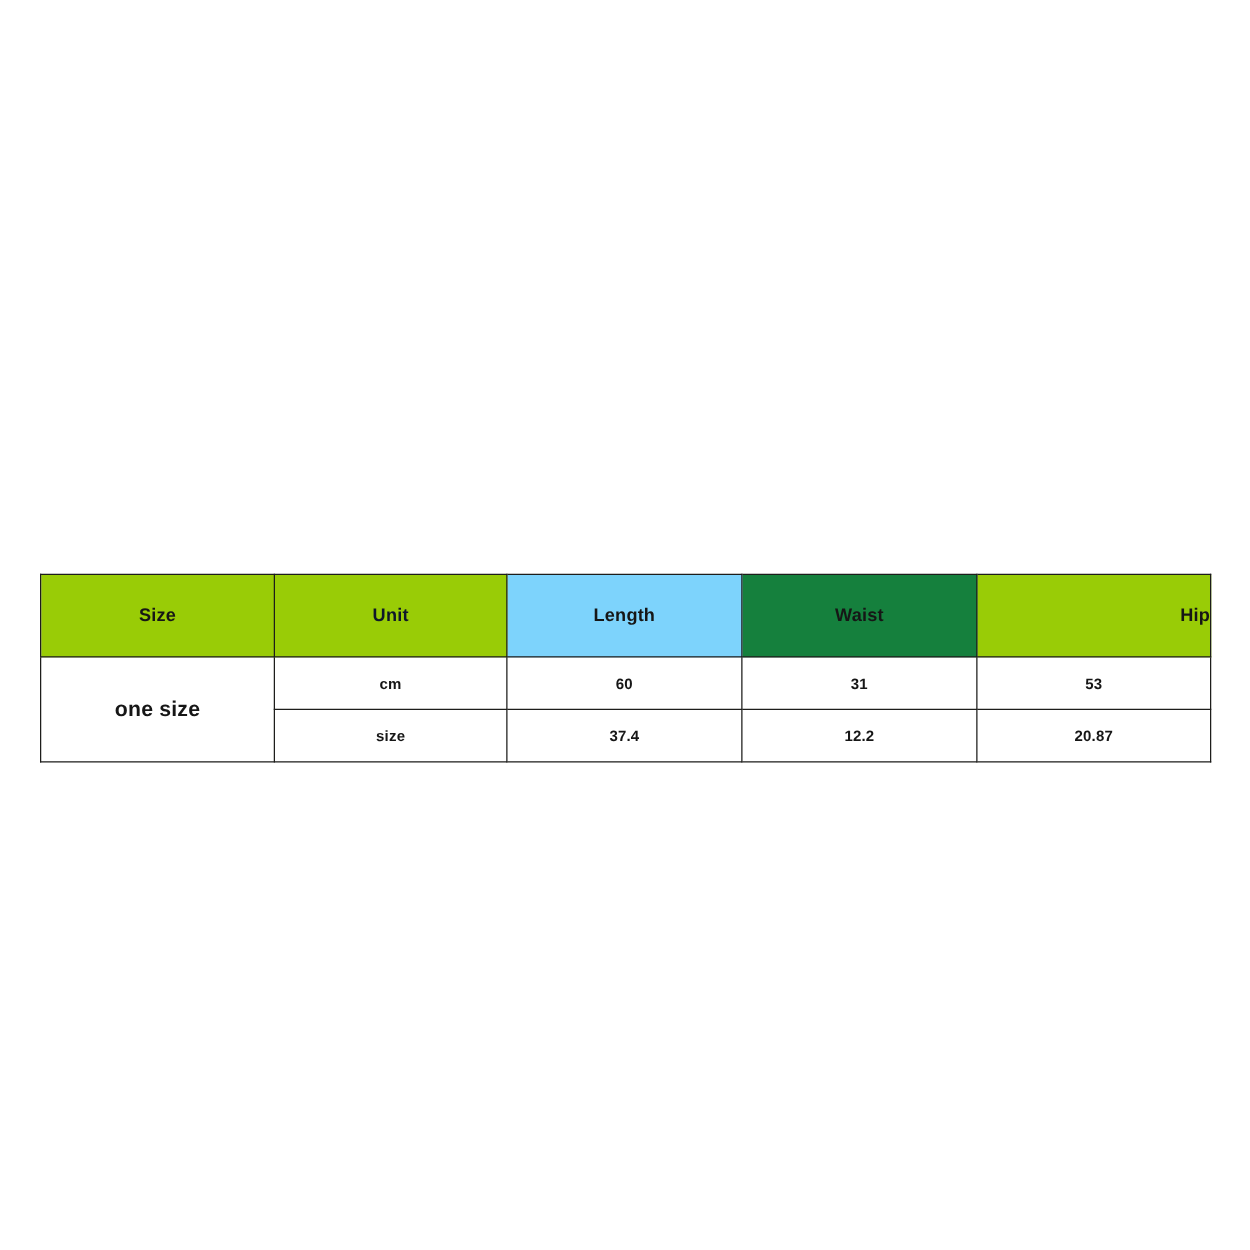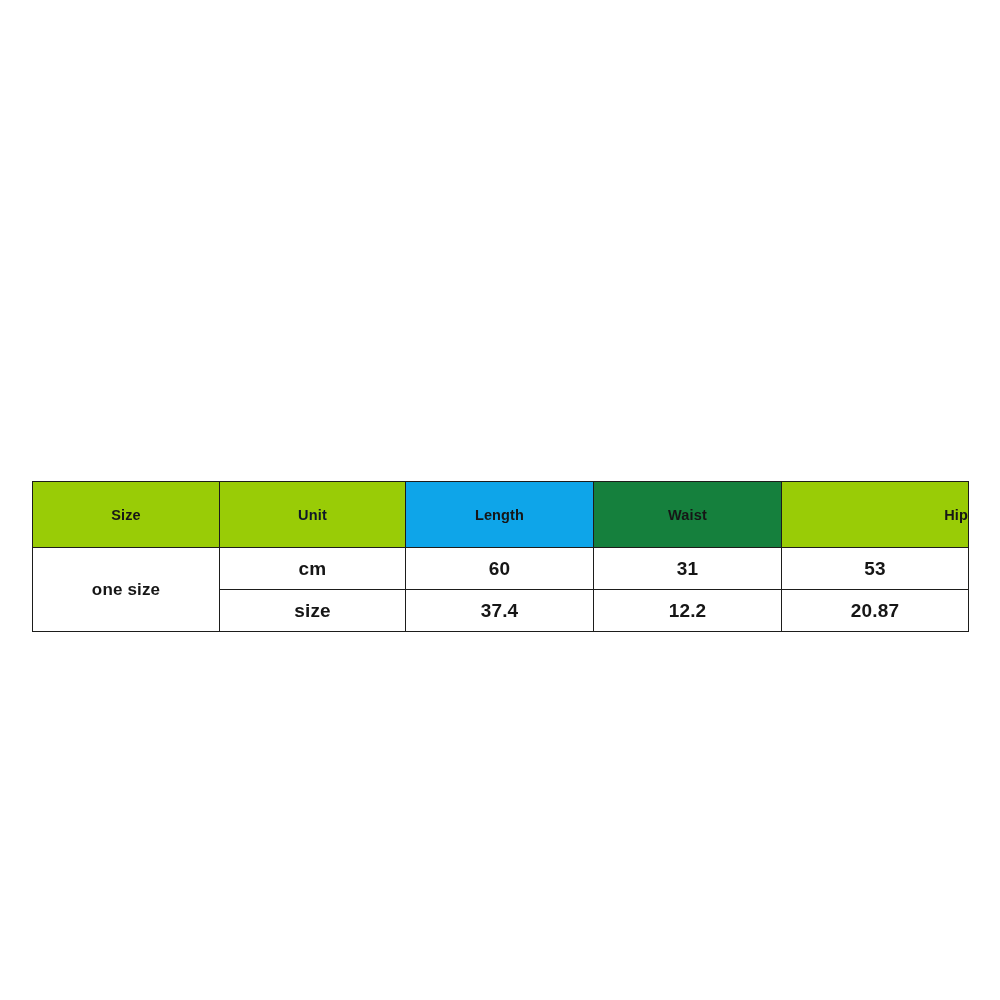--- a/index.html
+++ b/index.html
@@ -22,21 +22,21 @@
     left: 0;
     top: 0;
     width: 1000px;
     height: 1000px;
     background: #ffffff;
   }
 
   .size-chart-wrap {
     position: absolute;
     left: 32px;
-    top: 481px;
+    top: 459px;
     width: 936px;
   }
 
   table.size-chart {
     width: 936px;
     border-collapse: collapse;
     table-layout: fixed;
     background: #ffffff;
   }
 
@@ -60,21 +60,21 @@
 
   thead th {
     background: #99cc06;
     height: 65px;
     font-size: 14.5px;
     letter-spacing: 0.15px;
   }
 
   tbody td {
     height: 41px;
-    font-size: 19px;
+    font-size: 12px;
     background: #ffffff;
     letter-spacing: 0.15px;
   }
 
   td.size-cell {
     font-size: 17px;
   }
 </style>
 </head>
 <body style="background: rgb(255, 255, 255);">
@@ -88,21 +88,21 @@
         <col class="c-unit">
         <col class="c-length">
         <col class="c-waist">
         <col class="c-hip">
       </colgroup>
 
       <thead>
         <tr>
           <th style="background: rgb(153, 204, 6); border-color: rgb(29, 29, 27); color: rgb(22, 22, 22);">Size</th>
           <th style="background: rgb(153, 204, 6); border-color: rgb(29, 29, 27); color: #0f172a;">Unit</th>
-          <th style="background: #0ea5e9; border-color: rgb(29, 29, 27); color: rgb(22, 22, 22);">Length</th>
+          <th style="background: #7dd3fc; border-color: rgb(29, 29, 27); color: rgb(22, 22, 22);">Length</th>
           <th style="background: #15803d; border-color: rgb(29, 29, 27); color: rgb(22, 22, 22);">Waist</th>
           <th style="background: rgb(153, 204, 6); border-color: rgb(29, 29, 27); color: rgb(22, 22, 22); text-align: right;">Hip</th>
         </tr>
       </thead>
 
       <tbody>
         <tr>
           <td class="size-cell" rowspan="2" style="border-color: rgb(29, 29, 27); color: rgb(22, 22, 22);">one size</td>
           <td style="border-color: rgb(29, 29, 27); color: rgb(22, 22, 22);">cm</td>
           <td style="border-color: rgb(29, 29, 27); color: rgb(22, 22, 22);">60</td>

